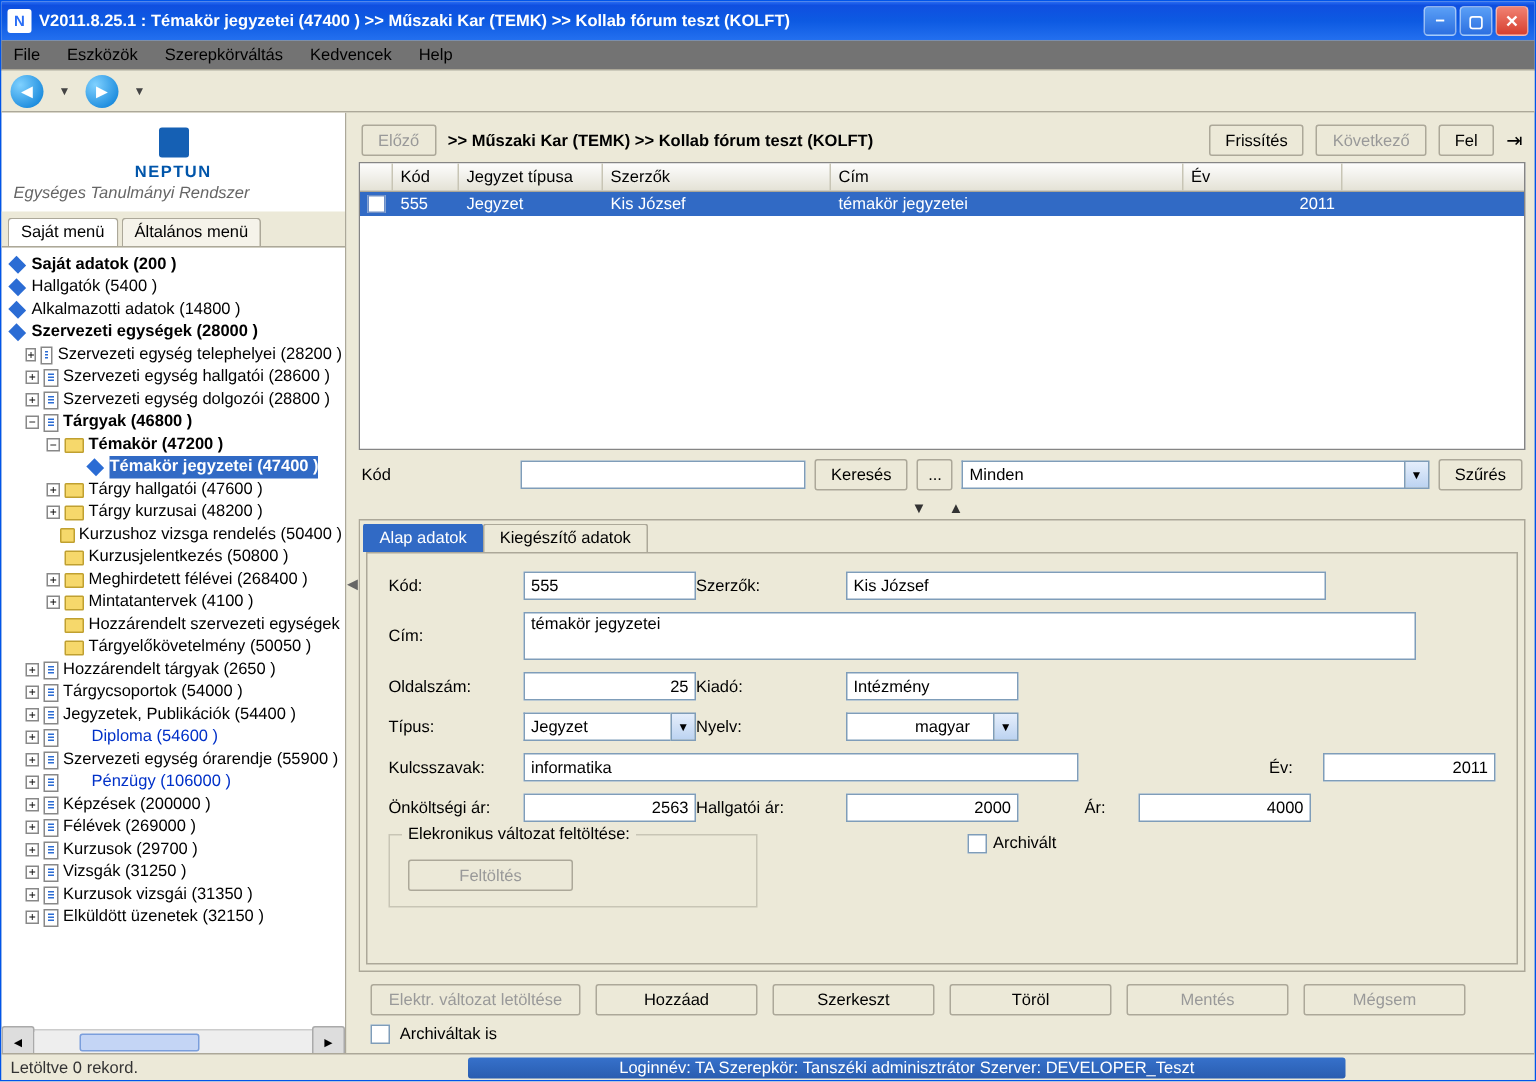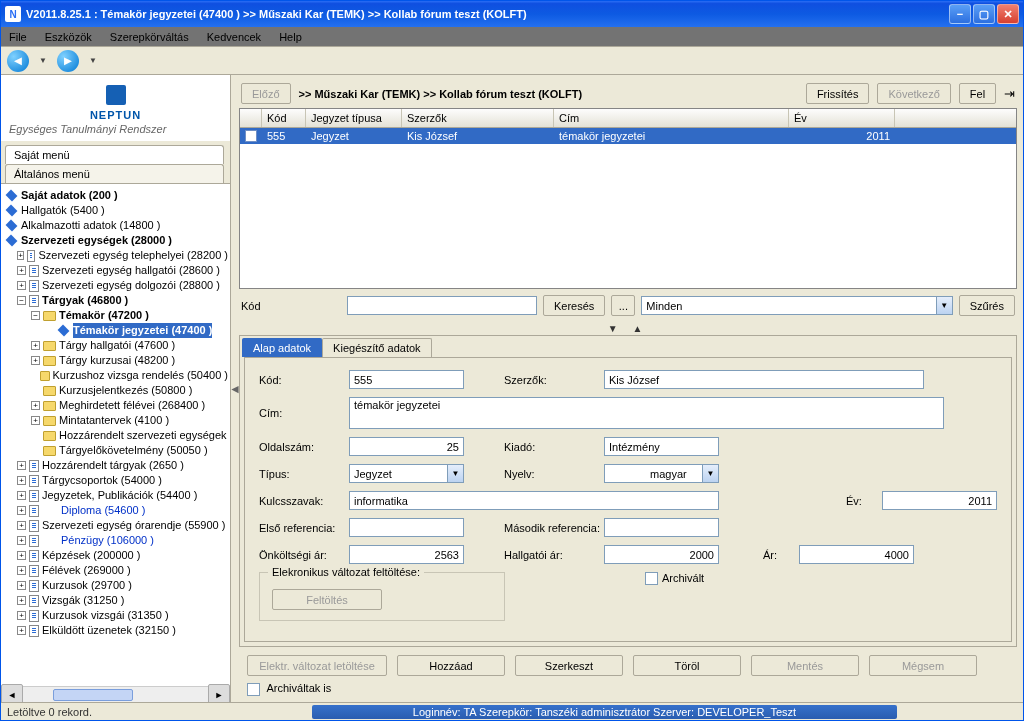--- a/index.html
+++ b/index.html
@@ -17,21 +17,21 @@
 .nav-arrow { width:22px; height:22px; border-radius:50%; background: radial-gradient(circle at 30% 30%, #7fd1ff, #0078d4); display:flex; align-items:center; justify-content:center; color:#fff; font-size:13px; }
 .nav-drop { font-size:8px; color:#444; }
 
 .content { flex:1; display:flex; overflow:hidden; }
 .sidebar { width: 230px; background:#fff; border-right:1px solid #aca899; display:flex; flex-direction:column; }
 .logo-area { padding: 10px 8px 6px; }
 .logo-title { color:#0055aa; font-weight:bold; font-size:24px; letter-spacing:1px; font-family: Arial; display:flex; align-items:center; gap:4px;flex-direction:column; }
 .logo-title .sq { width:20px; height:20px; background:#1560b4; border-radius:2px; display:inline-block; }
 .logo-sub { color:#666; font-style:italic; font-size:11px; margin-top:2px; }
 
-.tab-strip { display:flex; border-bottom:1px solid #aca899; padding: 4px 4px 0; background:#ece9d8;flex-direction:column; }
+.tab-strip { display:flex; border-bottom:1px solid #aca899; padding: 4px 4px 0; background:#ece9d8; }
 .tab { padding: 3px 8px; border:1px solid #aca899; border-bottom:none; background:#fff; font-size:11px; margin-right:2px; border-radius:3px 3px 0 0; }
 .tab.inactive { background:#f5f3ea; }
 
 .tree { flex:1; overflow:auto; padding: 4px 2px; font-size:11px; line-height:15px; position:relative; }
 .tree-row { white-space: nowrap; display:flex; align-items:center; padding-left: 2px; }
 .sel { background:#316ac5; color:#fff; }
 .ind1 { padding-left: 14px; } .ind2 { padding-left: 28px; } .ind3 { padding-left: 42px; }
 .exp { width:9px; height:9px; border:1px solid #888; display:inline-flex; align-items:center; justify-content:center; font-size:8px; line-height:8px; margin-right:3px; background:#fff; }
 .exp-spacer { width:12px; display:inline-block; }
 .tico { width:13px; height:11px; display:inline-block; margin-right:3px; }
@@ -74,21 +74,21 @@
 .expander-arrows { text-align:center; font-size:10px; letter-spacing:6px; padding: 1px 0; color:#333; }
 
 .detail-panel { border:1px solid #aca899; flex:1; background:#ece9d8; display:flex; flex-direction:column; padding:0; margin-bottom:4px; }
 .detail-tabs { display:flex; padding: 2px 2px 0; }
 .dtab { padding: 3px 10px; border:1px solid #aca899; border-bottom:none; font-size:11px; border-radius:2px 2px 0 0; }
 .dtab.active { background:#316ac5; color:#fff; border-color:#316ac5; }
 .dtab.inactive { background:#ece9d8; }
 .form-area { border:1px solid #aca899; margin:0 4px 4px; flex:1; background:#ece9d8; padding: 12px 14px; position:relative; }
 .frow { display:flex; align-items:center; margin-bottom: 8px; font-size:11px; }
 .flabel { width: 90px; }
-.flabel2 { width: 100px; margin-left: 40px; }
+.flabel2 { width: 100px; }
 .flabel3 { width: 36px; margin-left: 44px; }
 .finput { width: 115px; }
 .ralign { text-align:right; }
 .combo { display:flex; }
 .combo input { border-right:none; }
 .combo .arrow { width:17px; height:19px; border:1px solid #7f9db9; background:linear-gradient(#e5eefb,#bcd3f1); display:flex;align-items:center;justify-content:center; font-size:8px; }
 .groupbox { border:1px solid #c8c5b5; padding: 16px 12px 10px; position:relative; width: 246px; }
 .groupbox .legend { position:absolute; top:-7px; left:8px; background:#ece9d8; padding:0 4px; font-size:11px; }
 .chk-inline { width:13px; height:13px; border:1px solid #7f9db9; display:inline-block; vertical-align:middle; margin-right:4px; background:#fff; }
 
@@ -386,26 +386,20 @@
               </div>
           </div>
           <div class="frow">
             <span class="flabel">Kulcsszavak:</span>
             <input class="txt" style="width: 370px;" value="informatika">
             <span style="flex:1"></span>
             <span class="flabel3">Év:</span>
             <input class="txt finput ralign" value="2011" style="">
           </div>
           <div class="frow">
-            <span class="flabel">Első referencia:</span>
-            <input class="txt finput" style="">
-            <span class="flabel2">Második referencia:</span>
-            <input class="txt finput" style="">
-          </div>
-          <div class="frow">
             <span class="flabel">Önköltségi ár:</span>
             <input class="txt finput ralign" value="2563" style="">
             <span class="flabel2">Hallgatói ár:</span>
             <input class="txt finput ralign" value="2000" style="">
             <span class="flabel3">Ár:</span>
             <input class="txt finput ralign" value="4000" style="">
           </div>
           <div class="frow" style="align-items:flex-start">
             <div class="groupbox">
               <span class="legend">Elekronikus változat feltöltése:</span>

